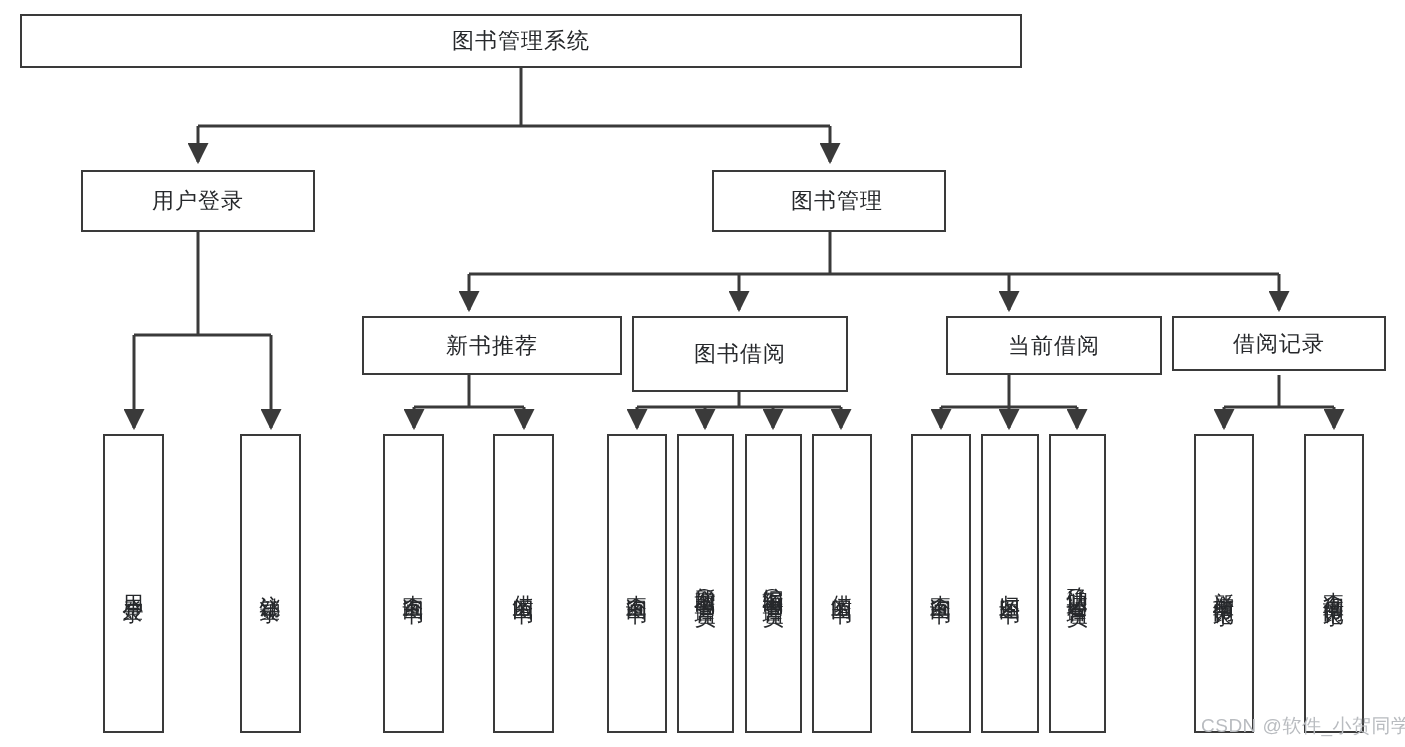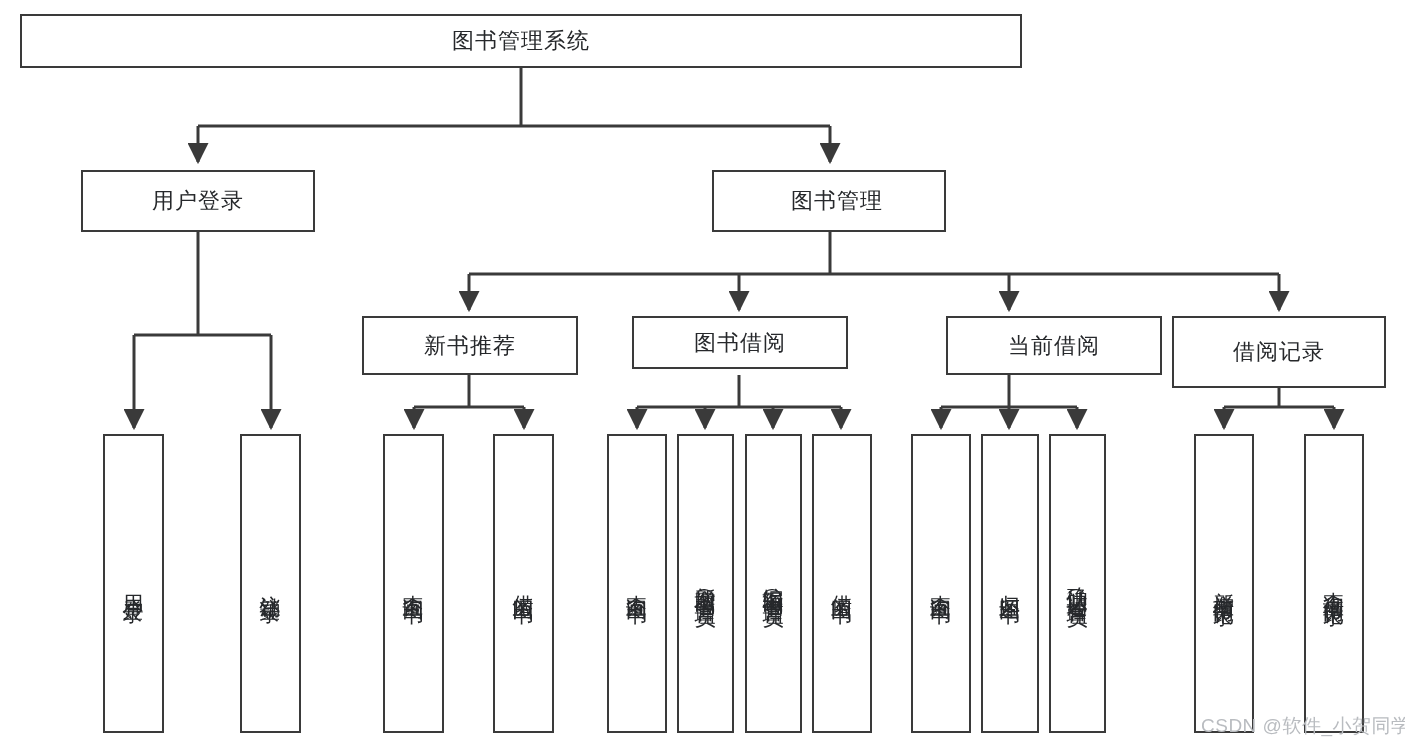--- a/index.html
+++ b/index.html
@@ -117,30 +117,30 @@
     <span>图书管理系统</span>
   </div>
 
   <div class="node h" style="left:81px; top:170px; width:234px; height:62px;">
     <span>用户登录</span>
   </div>
   <div class="node h" style="left:712px; top:170px; width:234px; height:62px;padding-left:16px;">
     <span>图书管理</span>
   </div>
 
-  <div class="node h" style="left:362px; top:316px; width:216px; height:59px;">
+  <div class="node h" style="left:362px; top:316px; width:260px; height:59px;">
     <span>新书推荐</span>
   </div>
-  <div class="node h" style="left:632px; top:316px; width:216px; height:53px;">
+  <div class="node h" style="left:632px; top:316px; width:216px; height:76px;">
     <span>图书借阅</span>
   </div>
   <div class="node h" style="left:946px; top:316px; width:216px; height:59px;">
     <span>当前借阅</span>
   </div>
-  <div class="node h" style="left:1172px; top:316px; width:214px; height:72px;">
+  <div class="node h" style="left:1172px; top:316px; width:214px; height:55px;">
     <span>借阅记录</span>
   </div>
 
   <div class="node v" style="left:103px; top:434px; width:61px; height:299px;">
     <span class="vtext">用户登录</span>
   </div>
   <div class="node v" style="left:240px; top:434px; width:61px; height:299px;">
     <span class="vtext">注销登录</span>
   </div>
 

